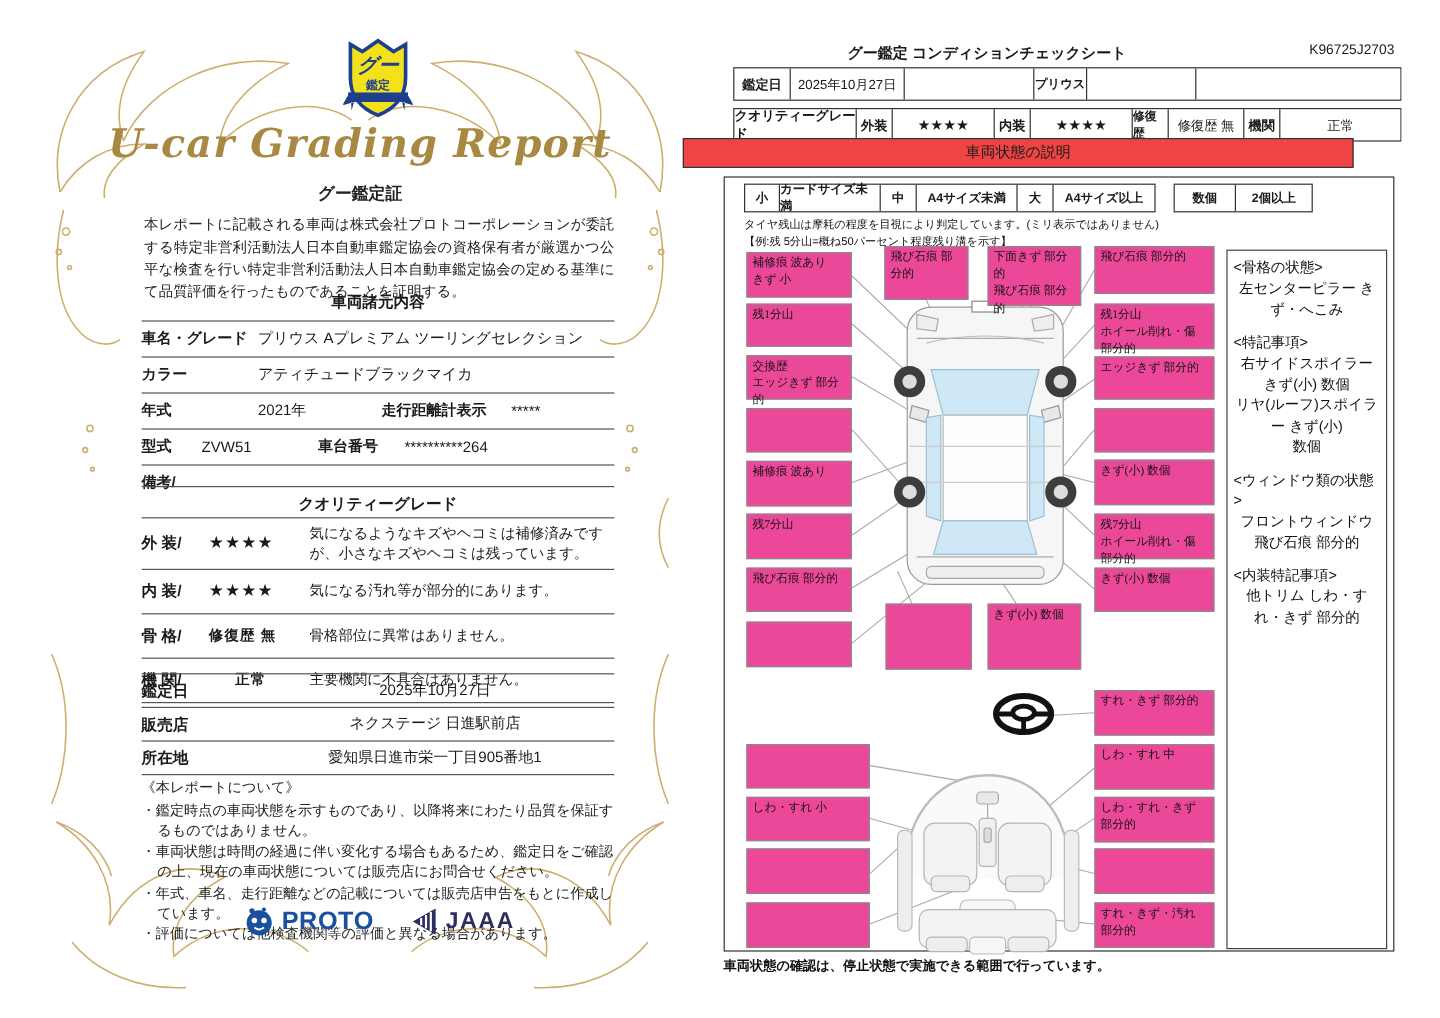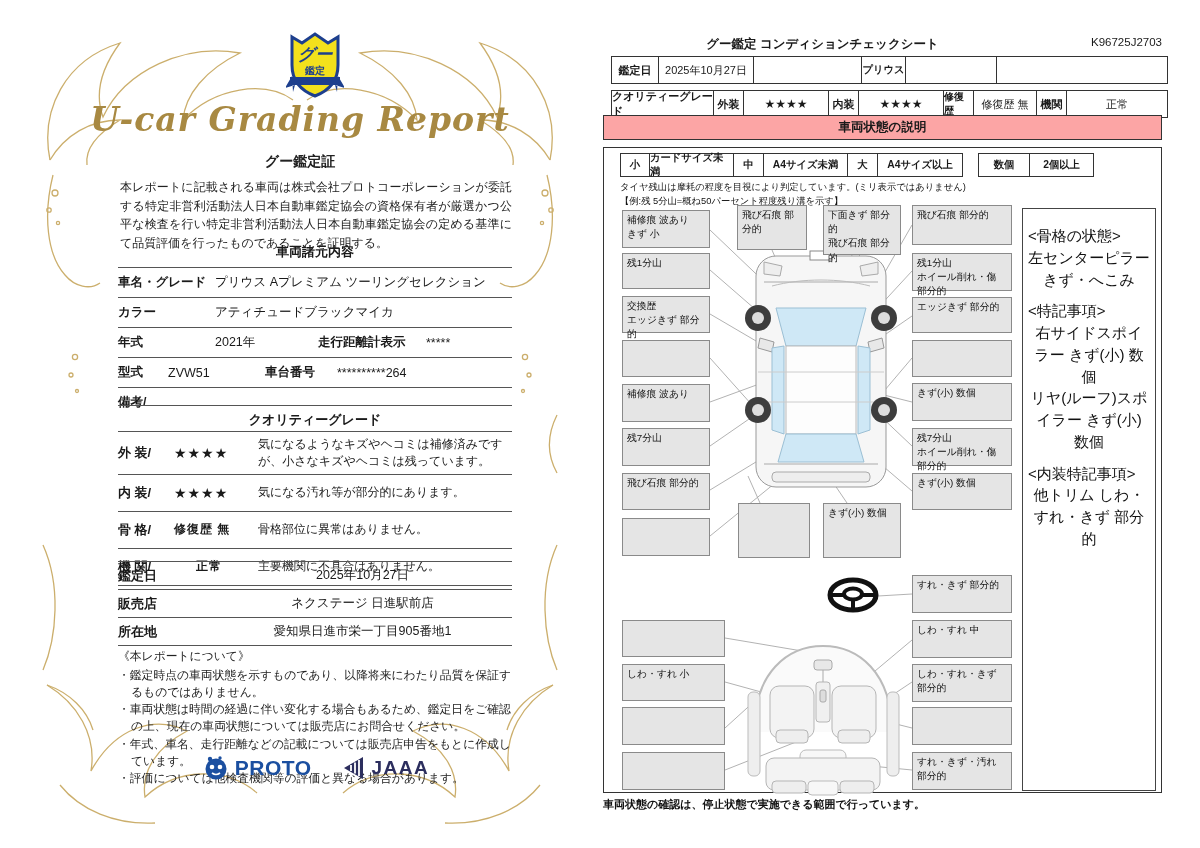--- a/index.html
+++ b/index.html
@@ -41,28 +41,28 @@
   .jaaa-txt{font-size:19px;font-weight:bold;color:#2c2e5e;letter-spacing:1.5px;}
 
   
   .rp-title{left:600px;top:36px;width:445px;text-align:center;font-size:12.5px;font-weight:bold;}
   .rp-id{left:1040px;top:36px;width:122px;text-align:right;font-size:11.5px;}
   .rtable{position:absolute;display:flex;border:1.5px solid #333;background:#fff;box-sizing:border-box;}
   .rtable .c{border-left:1.5px solid #333;display:flex;align-items:center;justify-content:center;
              font-size:11px;box-sizing:border-box;height:100%;}
   .rtable .c:first-child{border-left:none;}
   .rtable .c.bold{font-weight:bold;}
-  .rp-banner{left:603px;top:115px;width:559px;height:25px;border:1.5px solid #333;box-sizing:border-box;
-             display:flex;align-items:center;justify-content:center;font-size:12.5px;font-weight:bold;background:#fca5a5;}
+  .rp-banner{left:569px;top:115px;width:559px;height:25px;border:1.5px solid #333;box-sizing:border-box;
+             display:flex;align-items:center;justify-content:center;font-size:12.5px;font-weight:normal;background:#ef4444;}
   .rp-bigbox{left:603px;top:147px;width:559px;height:646px;border:1.5px solid #333;box-sizing:border-box;background:#fff;}
   .tire-note{left:620px;top:181px;width:380px;font-size:9.3px;line-height:1.5;color:#111;}
-  .lbox{position:absolute;border:1px solid #8a8a8a;background:#e5e5e5;font-size:9.8px;line-height:1.45;
-        padding:2px 4px;white-space:pre-line;color:#111;box-sizing:border-box;}
+  .lbox{position:absolute;border:1px solid #8a8a8a;background:#ec4899;font-size:9.8px;line-height:1.45;
+        padding:2px 4px;white-space:pre-line;color:#111;box-sizing:border-box;font-family:Liberation Serif, serif;}
   .notes-panel{left:1022px;top:208px;width:134px;height:583px;border:1.5px solid #444;box-sizing:border-box;
-               background:#fff;padding:16px 5px;font-size:15px;line-height:1.45;color:#111;}
+               background:#fff;padding:6px 5px;font-size:12px;line-height:1.45;color:#111;}
   .notes-panel .nsec{margin-bottom:10px;}
   .rp-bottom-note{left:603px;top:797px;width:560px;font-size:11px;font-weight:bold;color:#111;}
   .legend{position:absolute;display:flex;border:1.2px solid #333;box-sizing:border-box;background:#fff;}
   .legend .c{border-left:1.2px solid #333;display:flex;align-items:center;justify-content:center;
              font-size:10.3px;font-weight:bold;box-sizing:border-box;}
   .legend .c:first-child{border-left:none;}
   svg{display:block;}
 </style>
 </head>
 <body>
@@ -356,20 +356,24 @@
       <div>&lt;骨格の状態&gt;</div>
       <div class="preline">左センターピラー きず・へこみ</div>
     </div>
     <div class="nsec">
       <div>&lt;特記事項&gt;</div>
       <div class="preline">右サイドスポイラー きず(小) 数個
 リヤ(ルーフ)スポイラー きず(小)
 数個</div>
     </div>
     <div class="nsec">
+      <div>&lt;ウィンドウ類の状態&gt;</div>
+      <div class="preline">フロントウィンドウ 飛び石痕 部分的</div>
+    </div>
+    <div class="nsec">
       <div>&lt;内装特記事項&gt;</div>
       <div class="preline">他トリム しわ・すれ・きず 部分的</div>
     </div>
   </div>
 
   <div class="abs rp-bottom-note">車両状態の確認は、停止状態で実施できる範囲で行っています。</div>
 
 </div>
 
 </body></html>

